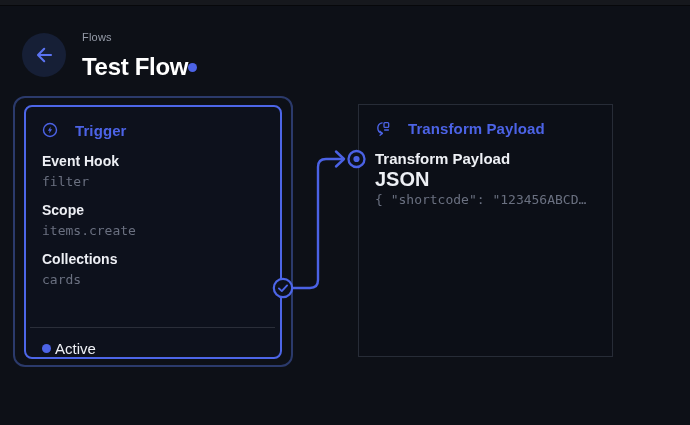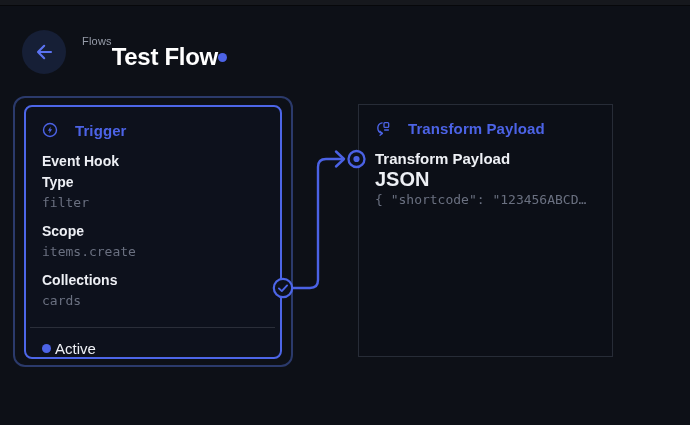--- a/index.html
+++ b/index.html
@@ -9,21 +9,21 @@
     -webkit-font-smoothing:antialiased;
   }
   .top-strip{position:absolute;left:0;top:0;width:690px;height:5px;background:#16181d;border-bottom:1px solid #07080b;}
 
   
   .header-row{position:absolute;left:22px;top:30px;display:flex;align-items:center;gap:16px;}
   .back-btn{
     width:44px;height:44px;border-radius:50%;background:#161f36;border:none;
     display:flex;align-items:center;justify-content:center;cursor:pointer;padding:0;
   }
-  .title-col{display:flex;}
+  .title-col{display:flex;flex-direction:column;}
   .breadcrumb{font-size:11px;line-height:14px;color:#969ca9;letter-spacing:.2px;cursor:pointer;}
   .title-line{display:flex;align-items:center;margin-top:9px;}
   .page-title{font-size:24px;line-height:27px;font-weight:bold;color:#ffffff;letter-spacing:-.3px;}
   .unsaved-dot{width:9px;height:9px;border-radius:50%;background:#4c63e6;margin-top:2px;}
 
   
   .trigger-outer{
     position:absolute;left:13px;top:96px;width:280px;height:271px;
     border:2px solid #2b3a6b;border-radius:12px;box-sizing:border-box;
   }
@@ -87,21 +87,20 @@
         <svg width="16" height="16" viewBox="0 0 16 16" fill="none">
           <circle cx="8" cy="8" r="6.5" stroke="#4c63e6" stroke-width="1.4"></circle>
           <path d="M8.7 4.4 L5.9 8.7 H7.6 L7.2 11.6 L10.1 7.2 H8.3 Z" fill="#4c63e6"></path>
         </svg>
       </span>
       <span class="panel-header-label">Trigger</span>
     </div>
     <div class="rows">
       <div class="row-label">Event Hook</div>
       <div>
-        <div class="row-label">Type</div>
         <div class="row-value">filter</div>
       </div>
       <div class="field-group">
         <div class="row-label">Scope</div>
         <div class="row-value">items.create</div>
       </div>
       <div class="field-group">
         <div class="row-label">Collections</div>
         <div class="row-value">cards</div>
       </div>

